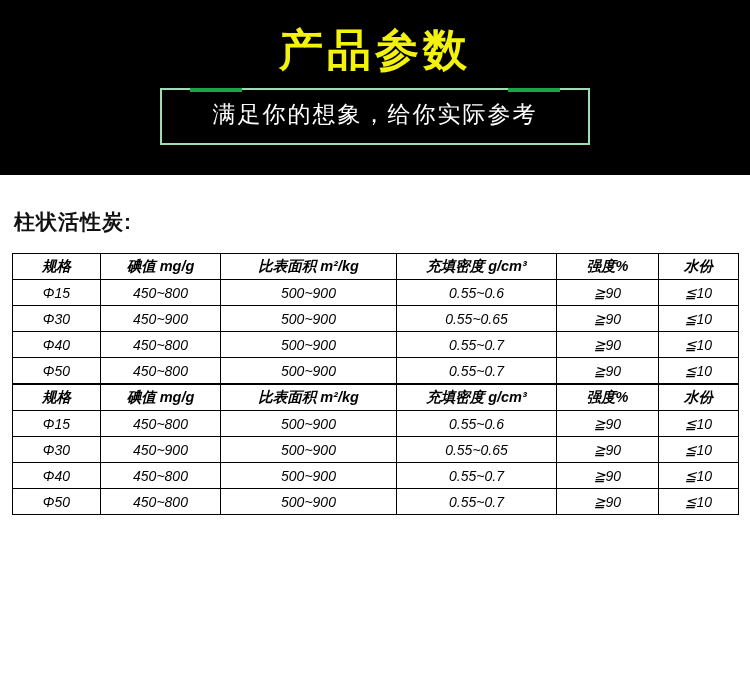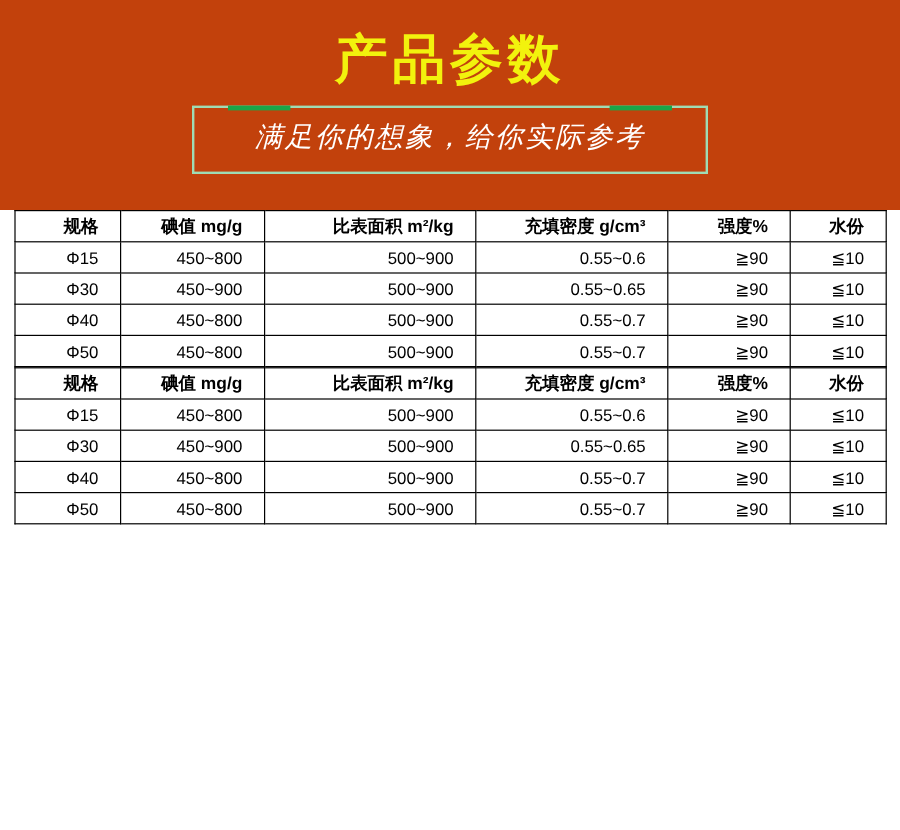--- a/index.html
+++ b/index.html
@@ -11,21 +11,21 @@
     height: 692px;
     background: #ffffff;
     font-family: "Liberation Sans", sans-serif;
     color: #000000;
     overflow: hidden;
   }
 
   .banner {
     width: 750px;
     height: 175px;
-    background: #c2410c;
+    background: #000000;
     box-sizing: border-box;
     display: flex;
     flex-direction: column;
     align-items: center;
     justify-content: flex-start;
     padding-top: 26px;
   }
   .banner-title {
     font-size: 44px;
     font-weight: bold;
@@ -34,21 +34,20 @@
     line-height: 1.1;
     margin-bottom: 14px;
   }
   .banner-sub-wrap {
     border: 2px solid #9fdcb4;
     padding: 10px 40px 12px 40px;
     position: relative;
     width: 430px;
     box-sizing: border-box;
     text-align: center;
-    font-style: italic;
   }
   
   .banner-sub-wrap::before,
   .banner-sub-wrap::after {
     content: "";
     position: absolute;
     top: -2px;
     width: 52px;
     height: 4px;
     background: #1aa648;
@@ -79,25 +78,26 @@
   table.spec {
     border-collapse: collapse;
     width: 726px;
     table-layout: fixed;
     font-size: 14px;
   }
   table.spec th,
   table.spec td {
     border: 1px solid #000000;
     height: 25px;
-    padding: 0 18px;
-    text-align: right;
+    padding: 0 6px;
+    text-align: center;
     font-weight: normal;
     white-space: nowrap;
     overflow: hidden;
+    font-style: italic;
   }
   table.spec thead th {
     font-weight: bold;
     font-size: 14.5px;
   }
   .col-0 { width: 88px; }
   .col-1 { width: 120px; }
   .col-2 { width: 176px; }
   .col-3 { width: 160px; }
   .col-4 { width: 102px; }
@@ -107,20 +107,78 @@
 <body>
 
 <div class="banner">
   <div class="banner-title">产品参数</div>
   <div class="banner-sub-wrap">
     <div class="banner-sub">满足你的想象，给你实际参考</div>
   </div>
 </div>
 
 <div class="content">
+
+  <div class="section">
+    <div class="section-title">柱状活性炭:</div>
+    <table class="spec">
+      <colgroup>
+        <col class="col-0">
+          <col class="col-1">
+          <col class="col-2">
+          <col class="col-3">
+          <col class="col-4">
+          <col class="col-5">
+      </colgroup>
+      <thead>
+        <tr>
+          <th>规格</th>
+          <th>碘值 mg/g</th>
+          <th>比表面积 m²/kg</th>
+          <th>充填密度 g/cm³</th>
+          <th>强度%</th>
+          <th>水份</th>
+        </tr>
+      </thead>
+      <tbody>
+        <tr>
+          <td>Φ15</td>
+          <td>450~800</td>
+          <td>500~900</td>
+          <td>0.55~0.6</td>
+          <td>≧90</td>
+          <td>≦10</td>
+        </tr>
+        <tr>
+          <td>Φ30</td>
+          <td>450~900</td>
+          <td>500~900</td>
+          <td>0.55~0.65</td>
+          <td>≧90</td>
+          <td>≦10</td>
+        </tr>
+        <tr>
+          <td>Φ40</td>
+          <td>450~800</td>
+          <td>500~900</td>
+          <td>0.55~0.7</td>
+          <td>≧90</td>
+          <td>≦10</td>
+        </tr>
+        <tr>
+          <td>Φ50</td>
+          <td>450~800</td>
+          <td>500~900</td>
+          <td>0.55~0.7</td>
+          <td>≧90</td>
+          <td>≦10</td>
+        </tr>
+      </tbody>
+    </table>
+  </div>
 
   <div class="section">
     <table class="spec">
       <colgroup>
         <col class="col-0">
           <col class="col-1">
           <col class="col-2">
           <col class="col-3">
           <col class="col-4">
           <col class="col-5">
@@ -165,70 +223,13 @@
           <td>450~800</td>
           <td>500~900</td>
           <td>0.55~0.7</td>
           <td>≧90</td>
           <td>≦10</td>
         </tr>
       </tbody>
     </table>
   </div>
 
-  <div class="section">
-    <table class="spec">
-      <colgroup>
-        <col class="col-0">
-          <col class="col-1">
-          <col class="col-2">
-          <col class="col-3">
-          <col class="col-4">
-          <col class="col-5">
-      </colgroup>
-      <thead>
-        <tr>
-          <th>规格</th>
-          <th>碘值 mg/g</th>
-          <th>比表面积 m²/kg</th>
-          <th>充填密度 g/cm³</th>
-          <th>强度%</th>
-          <th>水份</th>
-        </tr>
-      </thead>
-      <tbody>
-        <tr>
-          <td>Φ15</td>
-          <td>450~800</td>
-          <td>500~900</td>
-          <td>0.55~0.6</td>
-          <td>≧90</td>
-          <td>≦10</td>
-        </tr>
-        <tr>
-          <td>Φ30</td>
-          <td>450~900</td>
-          <td>500~900</td>
-          <td>0.55~0.65</td>
-          <td>≧90</td>
-          <td>≦10</td>
-        </tr>
-        <tr>
-          <td>Φ40</td>
-          <td>450~800</td>
-          <td>500~900</td>
-          <td>0.55~0.7</td>
-          <td>≧90</td>
-          <td>≦10</td>
-        </tr>
-        <tr>
-          <td>Φ50</td>
-          <td>450~800</td>
-          <td>500~900</td>
-          <td>0.55~0.7</td>
-          <td>≧90</td>
-          <td>≦10</td>
-        </tr>
-      </tbody>
-    </table>
-  </div>
-
 </div>
 
 </body></html>

